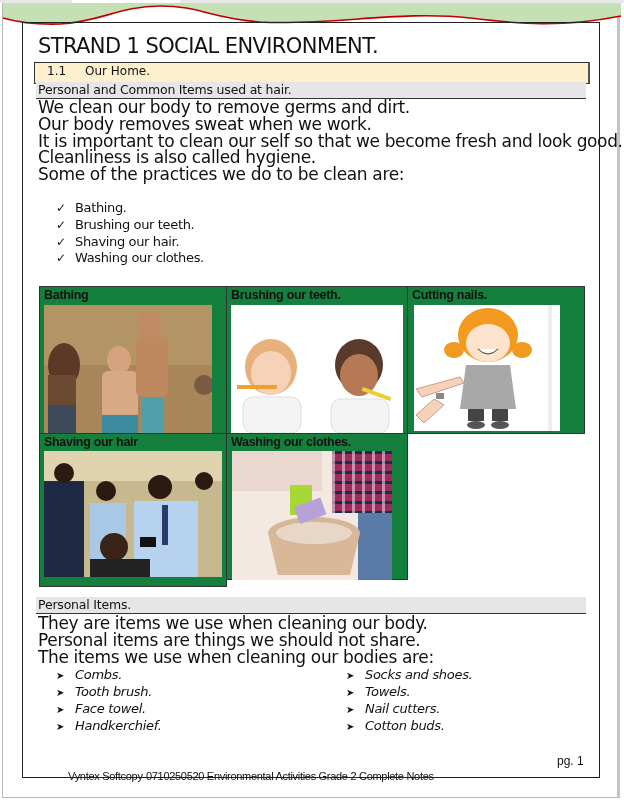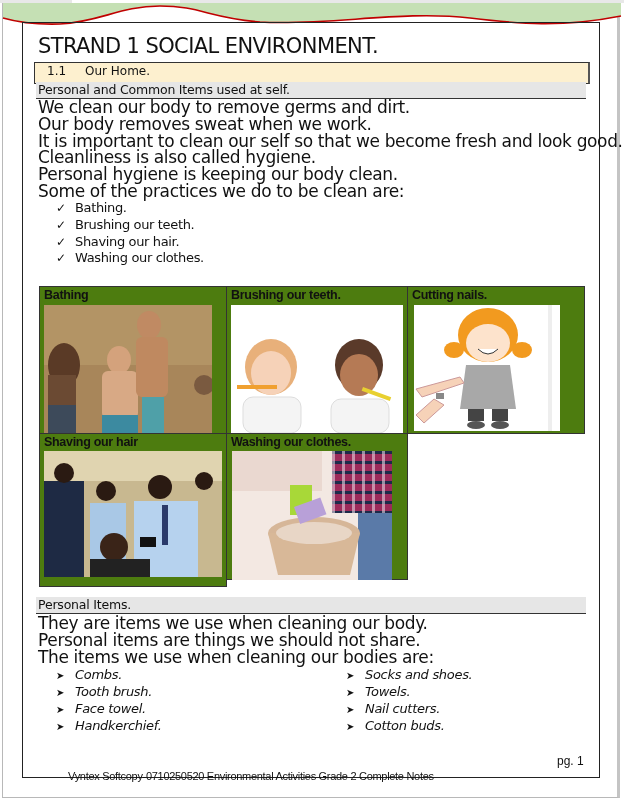--- a/index.html
+++ b/index.html
@@ -32,21 +32,21 @@
   .sub-bar {
     position:absolute; left:36px; width:550px; height:17px;
     background:#e6e6e6; border-bottom:1px solid #333; box-sizing:border-box;
     font-size:12.5px; line-height:16px; padding-left:2px; letter-spacing:-0.2px;
   }
   .para { position:absolute; left:38px; font-size:17px; line-height:16.8px; letter-spacing:-0.35px; white-space:nowrap; }
   .para div { height:16.8px; }
   .check-list { position:absolute; left:56px; font-size:13px; line-height:16.8px; letter-spacing:-0.35px; }
   .check-list .li { height:16.8px; white-space:nowrap; }
   .check-list .mark { display:inline-block; width:19px; font-size:12px; }
-  .grid-cell { position:absolute; border:1px solid #333; box-sizing:border-box; background:#4d7c0f; }
+  .grid-cell { position:absolute; border:1px solid #333; box-sizing:border-box; background:#15803d; }
   .cell-label { position:absolute; left:4px; top:1px; font-size:12.5px; font-weight:bold; letter-spacing:-0.3px; white-space:nowrap; font-family:"Liberation Sans", sans-serif; }
   .pic { position:absolute; overflow:hidden; }
   .bullet-list { position:absolute; font-size:13px; line-height:17px; letter-spacing:-0.3px; }
   .bullet-list .li { height:17px; white-space:nowrap;font-style:italic; }
   .bullet-list .arrow { display:inline-block; width:19px; font-size:10px; font-weight:bold; }
   .footer {
     position:absolute; left:68px; top:754px; font-size:11px; letter-spacing:-0.3px; white-space:nowrap;
     font-family:"Liberation Sans", sans-serif;
     margin-top:16px;
   }
@@ -65,28 +65,27 @@
 </svg>
 
 <div class="page-border"></div>
 
 <div class="title">STRAND 1 SOCIAL ENVIRONMENT.</div>
 
 <div class="section-bar">
   <span class="num">1.1</span><span>Our Home.</span>
 </div>
 
-<div class="sub-bar" style="top:82px;">Personal and Common Items used at self.</div>
+<div class="sub-bar" style="top:82px;">Personal and Common Items used at hair.</div>
 
 <div class="para" style="top:99px;">
   <div>We clean our body to remove germs and dirt.</div>
   <div>Our body removes sweat when we work.</div>
   <div>It is important to clean our self so that we become fresh and look good.</div>
   <div>Cleanliness is also called hygiene.</div>
-  <div>Personal hygiene is keeping our body clean.</div>
   <div>Some of the practices we do to be clean are:</div>
 </div>
 
 <div class="check-list" style="top:200px;">
   <div class="li"><span class="mark">✓</span><span>Bathing.</span></div>
   <div class="li"><span class="mark">✓</span><span>Brushing our teeth.</span></div>
   <div class="li"><span class="mark">✓</span><span>Shaving our hair.</span></div>
   <div class="li"><span class="mark">✓</span><span>Washing our clothes.</span></div>
 </div>
 

